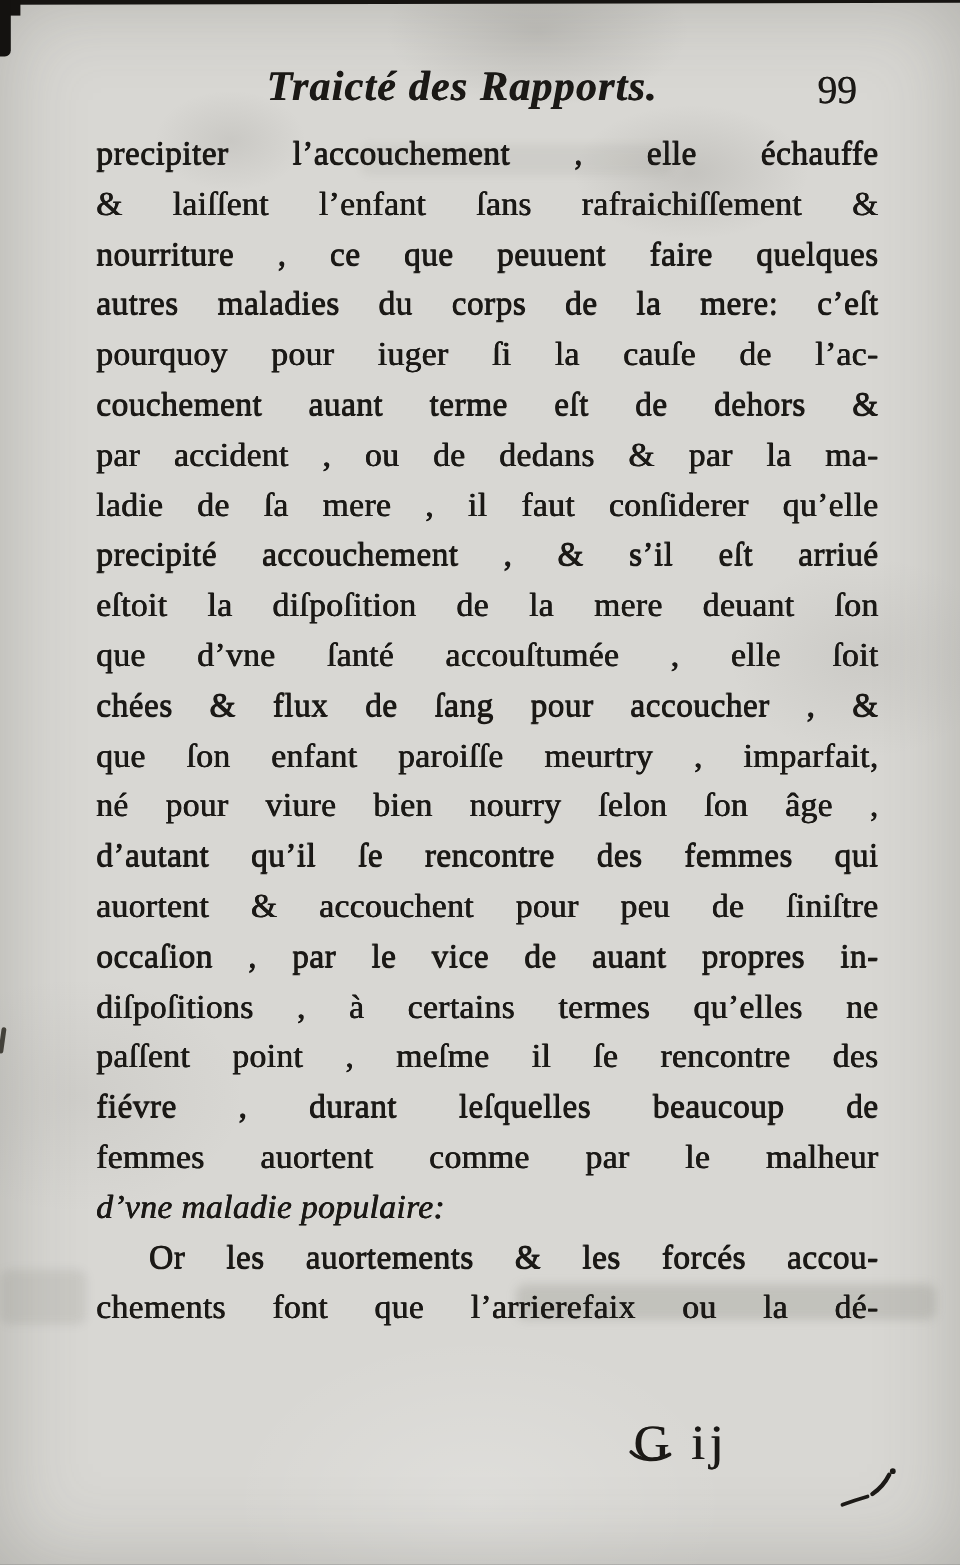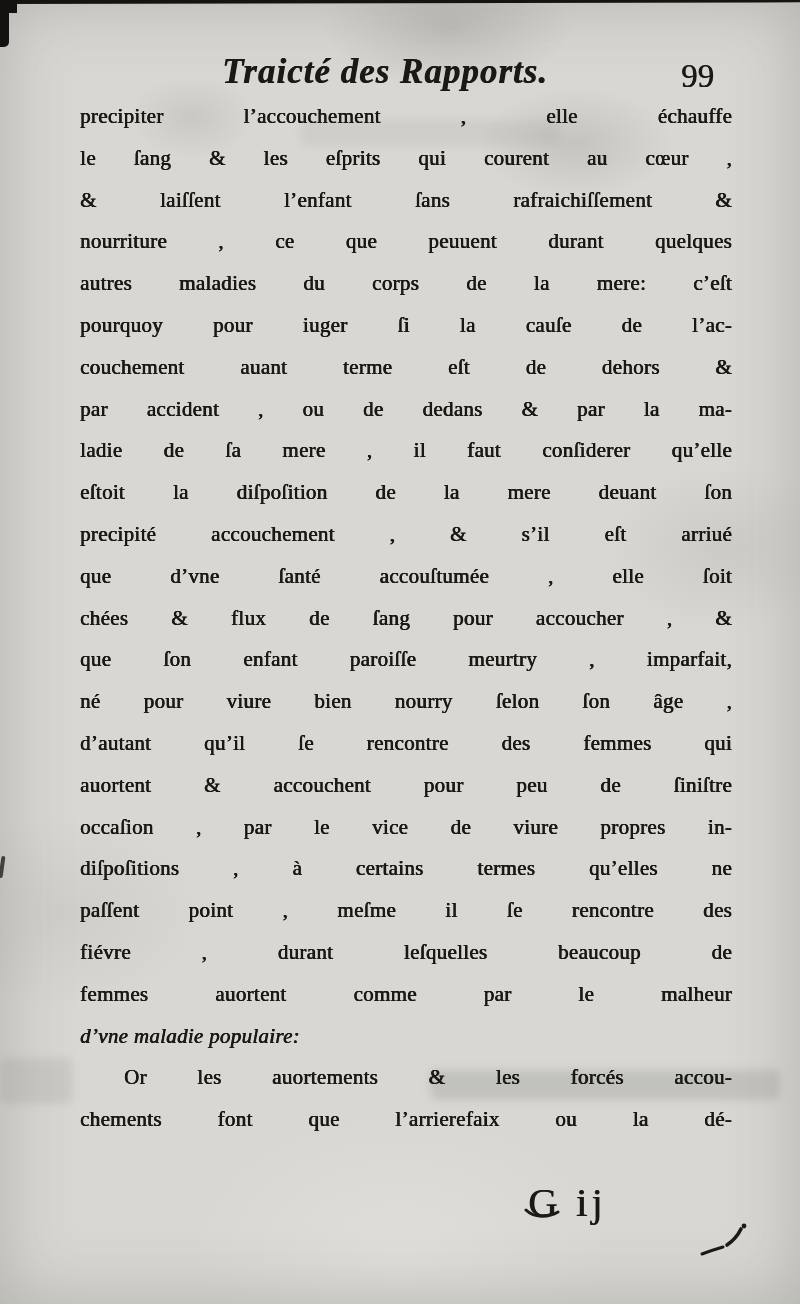--- a/index.html
+++ b/index.html
@@ -62,22 +62,22 @@
     text-shadow:0.5px 0 0 currentColor;
     white-space:nowrap;
   }
   .page-number{
     position:absolute;right:18px;top:6px;
     font-size:33px;
     text-shadow:0.5px 0 0 currentColor;
   }
   
   .body-text{
-    position:absolute;left:80px;top:96px;width:652px;
-    font-size:21px;
+    position:absolute;left:80px;top:108px;width:652px;
+    font-size:28px;
     line-height:41.8px;
     letter-spacing:0.3px;
     text-shadow:0.55px 0 0 currentColor, 0 0.35px 0 currentColor;
   }
   .line{
     text-align:justify;
     text-align-last:justify;
     white-space:normal;
   }
   .line.no-just{text-align:left;text-align-last:left;font-style:italic;}
@@ -108,37 +108,36 @@
     <circle cx="44" cy="4" r="2.4" fill="#1c1a17"></circle>
   </svg>
 
   <div class="running-header">
     <span class="header-title">Traicté des Rapports.</span>
     <span class="page-number">99</span>
   </div>
 
   <div class="body-text">
       <div class="line">precipiter l’accouchement , elle échauffe</div>
-      <div class="line">le ſang &amp; les eſprits qui courent au cœur ,</div>
       <div class="line">&amp; laiſſent l’enfant ſans rafraichiſſement &amp;</div>
-      <div class="line">nourriture , ce que peuuent durant quelques</div>
+      <div class="line">nourriture , ce que peuuent faire quelques</div>
       <div class="line">autres maladies du corps de la mere: c’eſt</div>
       <div class="line">pourquoy pour iuger ſi la cauſe de l’ac-</div>
       <div class="line">couchement auant terme eſt de dehors &amp;</div>
       <div class="line">par accident , ou de dedans &amp; par la ma-</div>
       <div class="line">ladie de ſa mere , il faut conſiderer qu’elle</div>
+      <div class="line">precipité accouchement , &amp; s’il eſt arriué</div>
       <div class="line">eſtoit la diſpoſition de la mere deuant ſon</div>
-      <div class="line">precipité accouchement , &amp; s’il eſt arriué</div>
       <div class="line">que d’vne ſanté accouſtumée , elle ſoit</div>
       <div class="line">chées &amp; flux de ſang pour accoucher , &amp;</div>
       <div class="line">que ſon enfant paroiſſe meurtry , imparfait,</div>
       <div class="line">né pour viure bien nourry ſelon ſon âge ,</div>
       <div class="line">d’autant qu’il ſe rencontre des femmes qui</div>
       <div class="line">auortent &amp; accouchent pour peu de ſiniſtre</div>
-      <div class="line">occaſion , par le vice de viure propres in-</div>
+      <div class="line">occaſion , par le vice de auant propres in-</div>
       <div class="line">diſpoſitions , à certains termes qu’elles ne</div>
       <div class="line">paſſent point , meſme il ſe rencontre des</div>
       <div class="line">fiévre , durant leſquelles beaucoup de</div>
       <div class="line">femmes auortent comme par le malheur</div>
       <div class="line no-just">d’vne maladie populaire:</div>
       <div class="line indent">Or les auortements &amp; les forcés accou-</div>
       <div class="line">chements font que l’arrierefaix ou la dé-</div>
     </div>
 
   <div class="signature">G ij</div>

